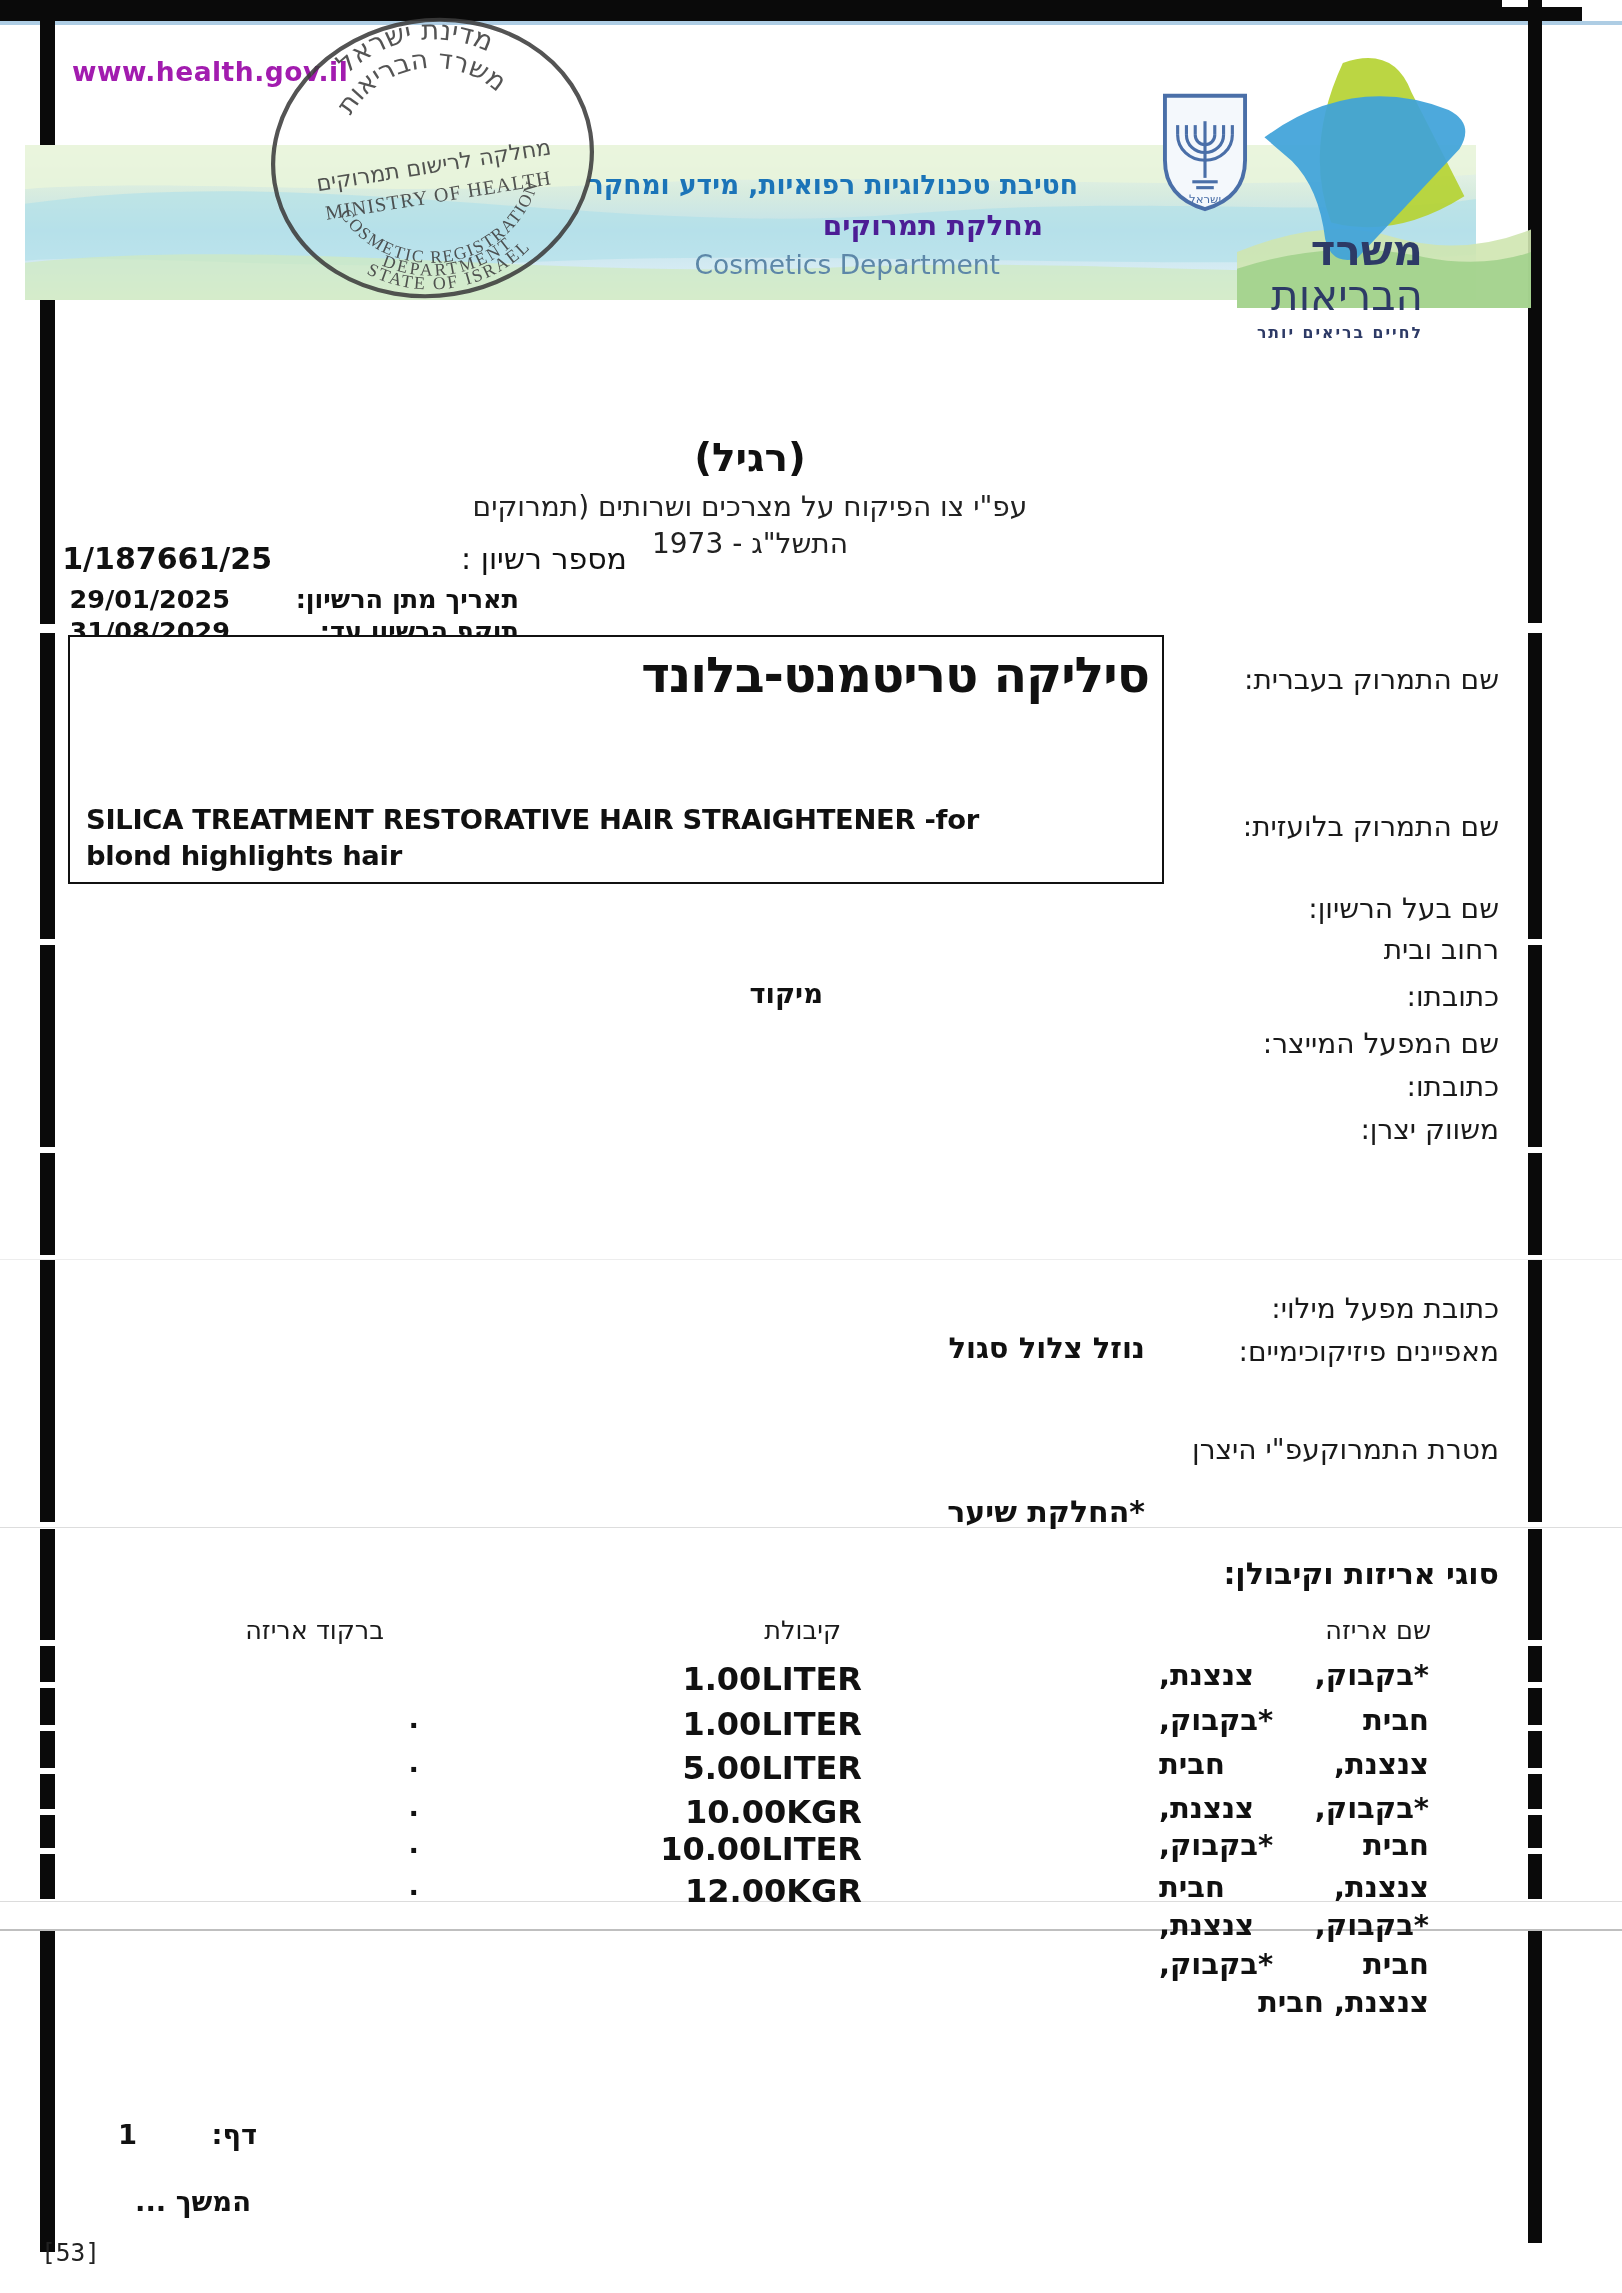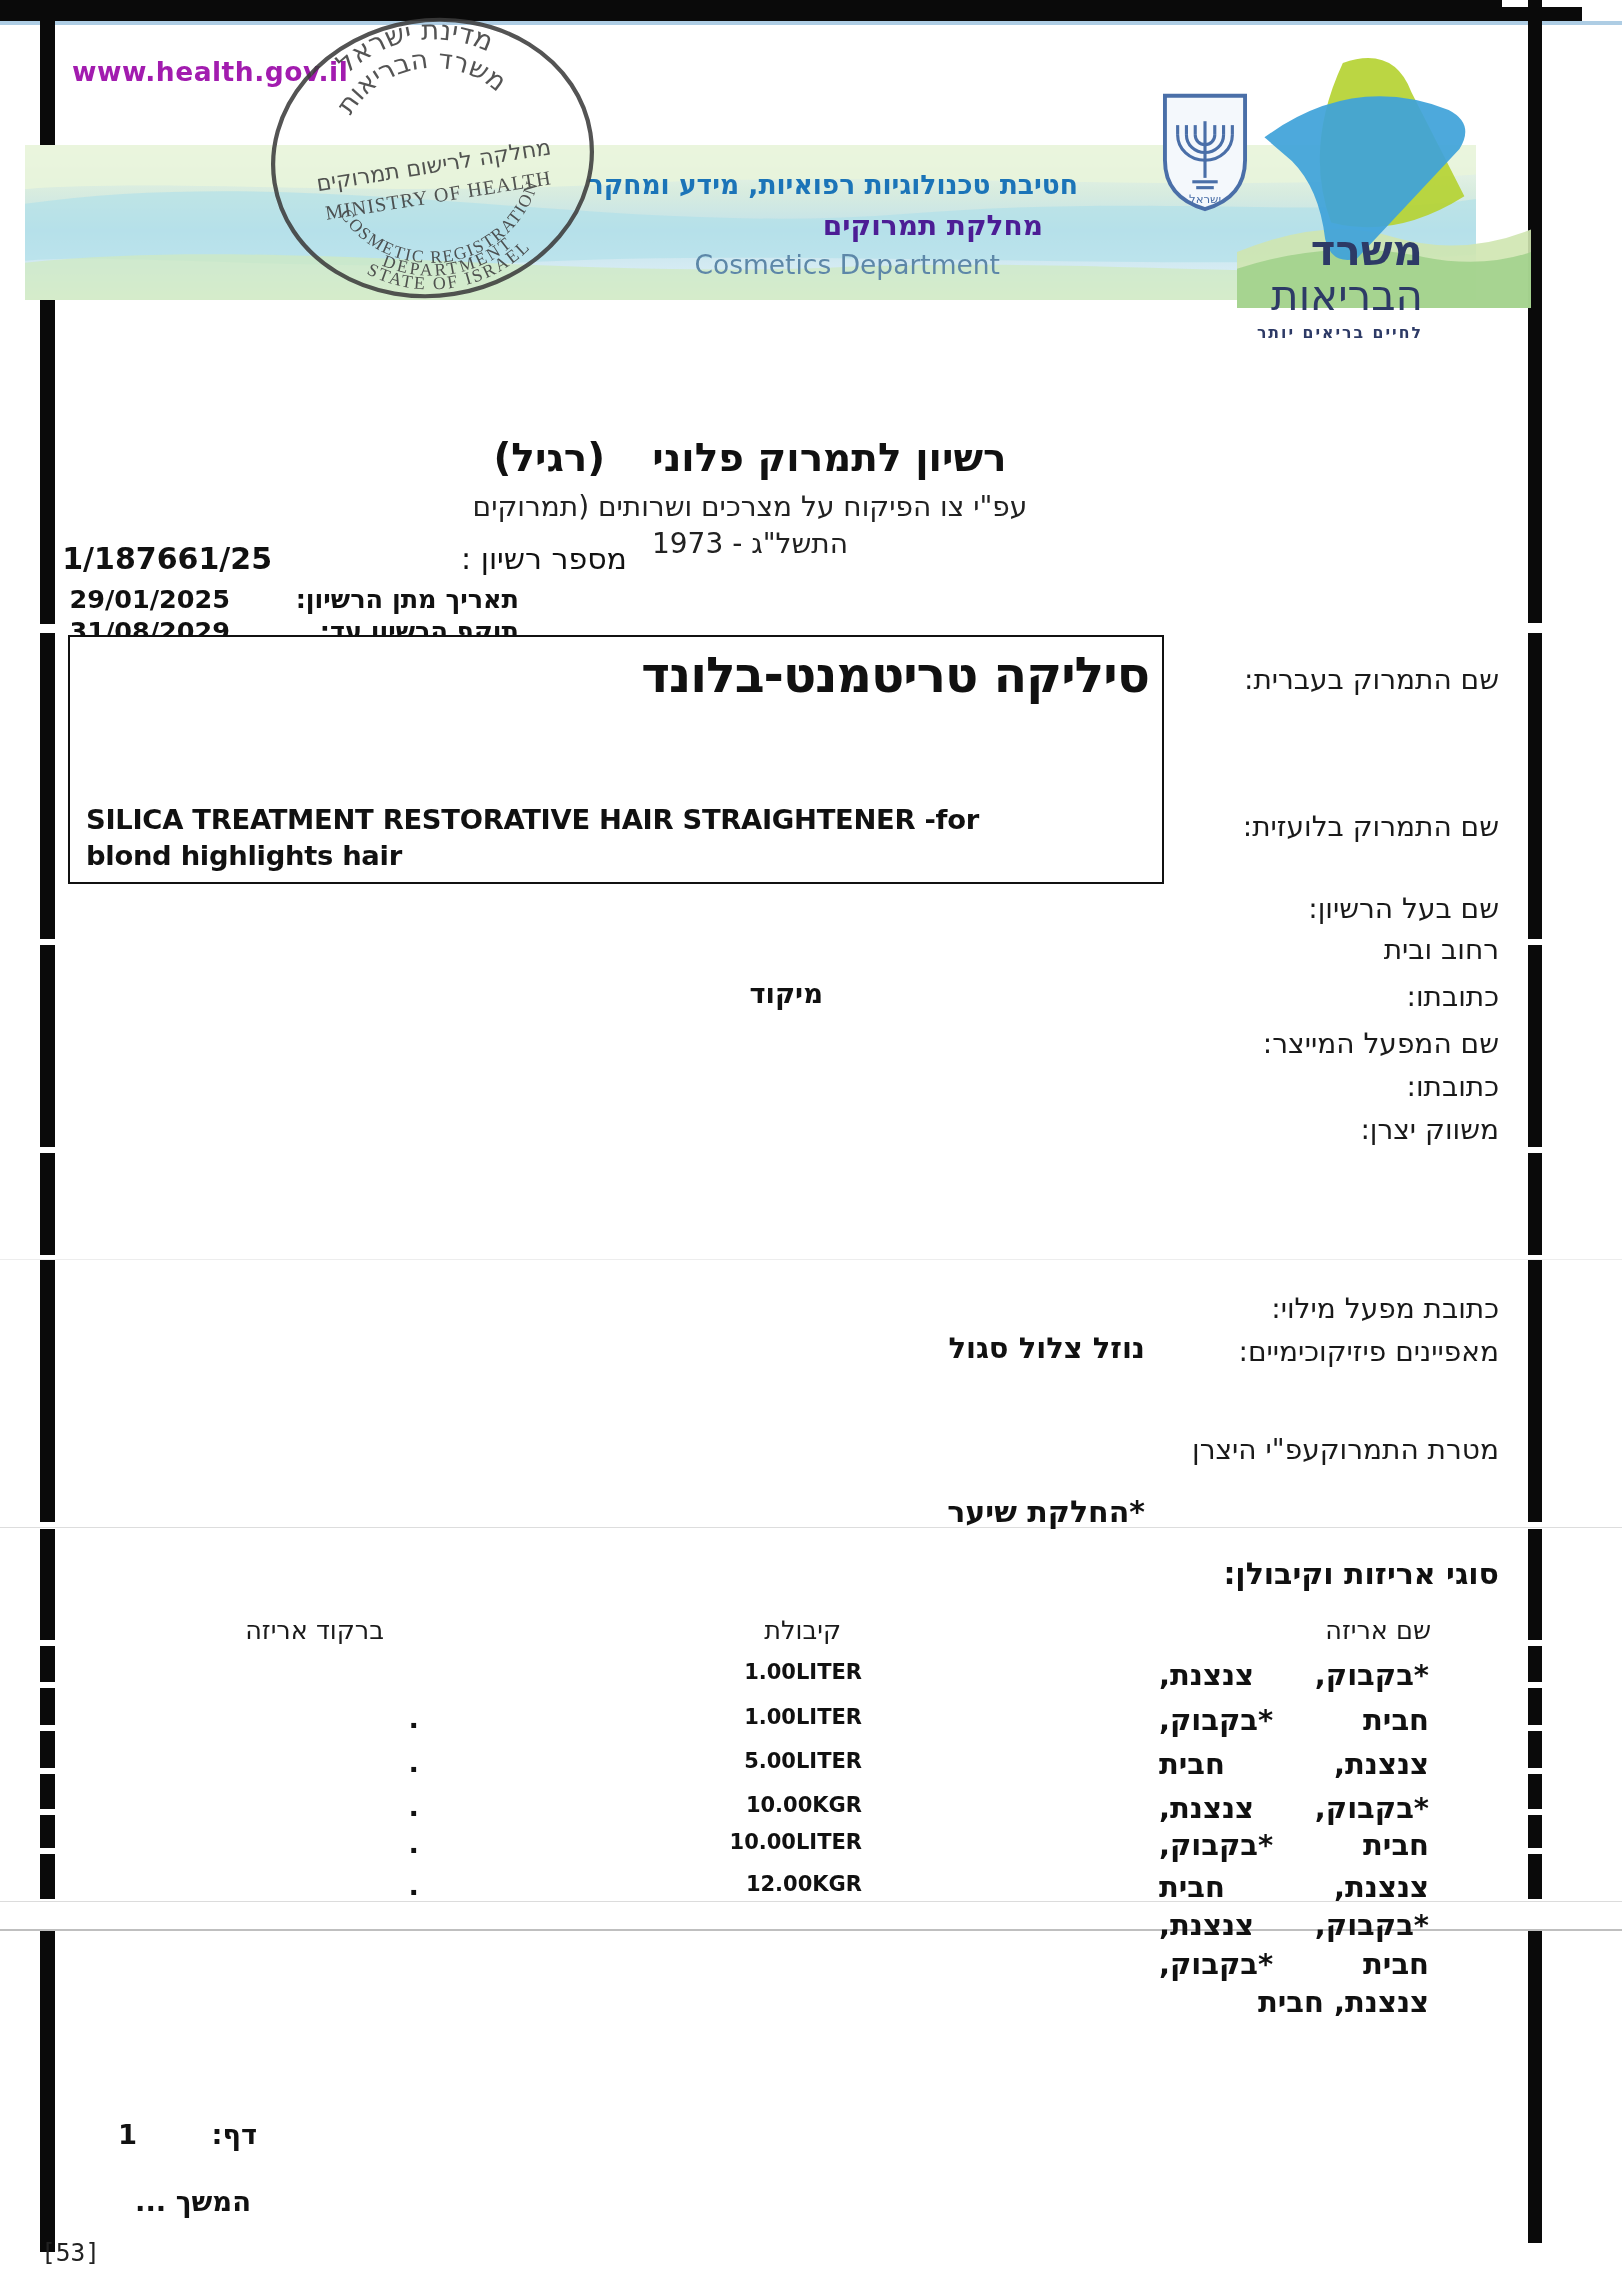--- a/index.html
+++ b/index.html
@@ -43,21 +43,21 @@
   .pnameHe{top:647px;right:473px;font-size:49px;font-weight:700;letter-spacing:-1px;}
   .pnameEn{left:86px;top:802px;width:980px;font-size:27.4px;font-weight:700;line-height:36px;
            font-family:"DejaVu Sans",sans-serif;letter-spacing:-0.3px;}
   
   .flabel{right:123px;font-size:28px;color:#1a1a1a;}
   .bval{font-weight:700;font-size:29px;}
   
   .thead{font-size:25.5px;color:#1a1a1a;}
   .pkgrow{right:193px;width:270px;display:flex;justify-content:space-between;direction:rtl;
           font-size:29px;font-weight:700;}
-  .cap{right:760px;font-size:21px;font-weight:700;}
+  .cap{right:760px;font-size:32px;font-weight:700;}
   .dot{right:1203px;font-size:27.4px;font-weight:700;}
   
   .pg{left:118px;top:2119px;width:139px;display:flex;justify-content:space-between;direction:rtl;
       font-size:27.4px;font-weight:700;}
   .cont{left:135px;top:2186px;font-size:27.4px;font-weight:700;}
   .scanno{left:41px;top:2238px;font-size:24.5px;font-family:"DejaVu Sans Mono",monospace;color:#222;}
 </style>
 </head>
 <body>
 
@@ -173,21 +173,20 @@
     </text>
     <text font-family="Liberation Serif, serif" font-size="16.5" letter-spacing="2.5" fill="#3d3d3d">
       <textPath href="#arcDep" startOffset="50%" text-anchor="middle">DEPARTMENT</textPath>
     </text>
     <text font-family="Liberation Serif, serif" font-size="17" letter-spacing="2" fill="#3d3d3d">
       <textPath href="#arcSta" startOffset="50%" text-anchor="middle">STATE OF ISRAEL</textPath>
     </text>
   </svg>
 
   <div class="abs titleRow">
-    <span>רשיון לתמרוק פלוני</span>
     <span>(רגיל)</span>
   </div>
   <div class="abs rtl sub1">עפ"י צו הפיקוח על מצרכים ושרותים (תמרוקים</div>
   <div class="abs rtl sub2">התשל"ג - 1973</div>
 
   <div class="abs rtl licLabel numLabel">מספר רשיון :</div>
   <div class="abs numVal">1/187661/25</div>
   <div class="abs rtl licLabelSm issueLabel">תאריך מתן הרשיון:</div>
   <div class="abs issueVal">29/01/2025</div>
   <div class="abs rtl licLabelSm validLabel">תוקף הרשיון עד:</div>

